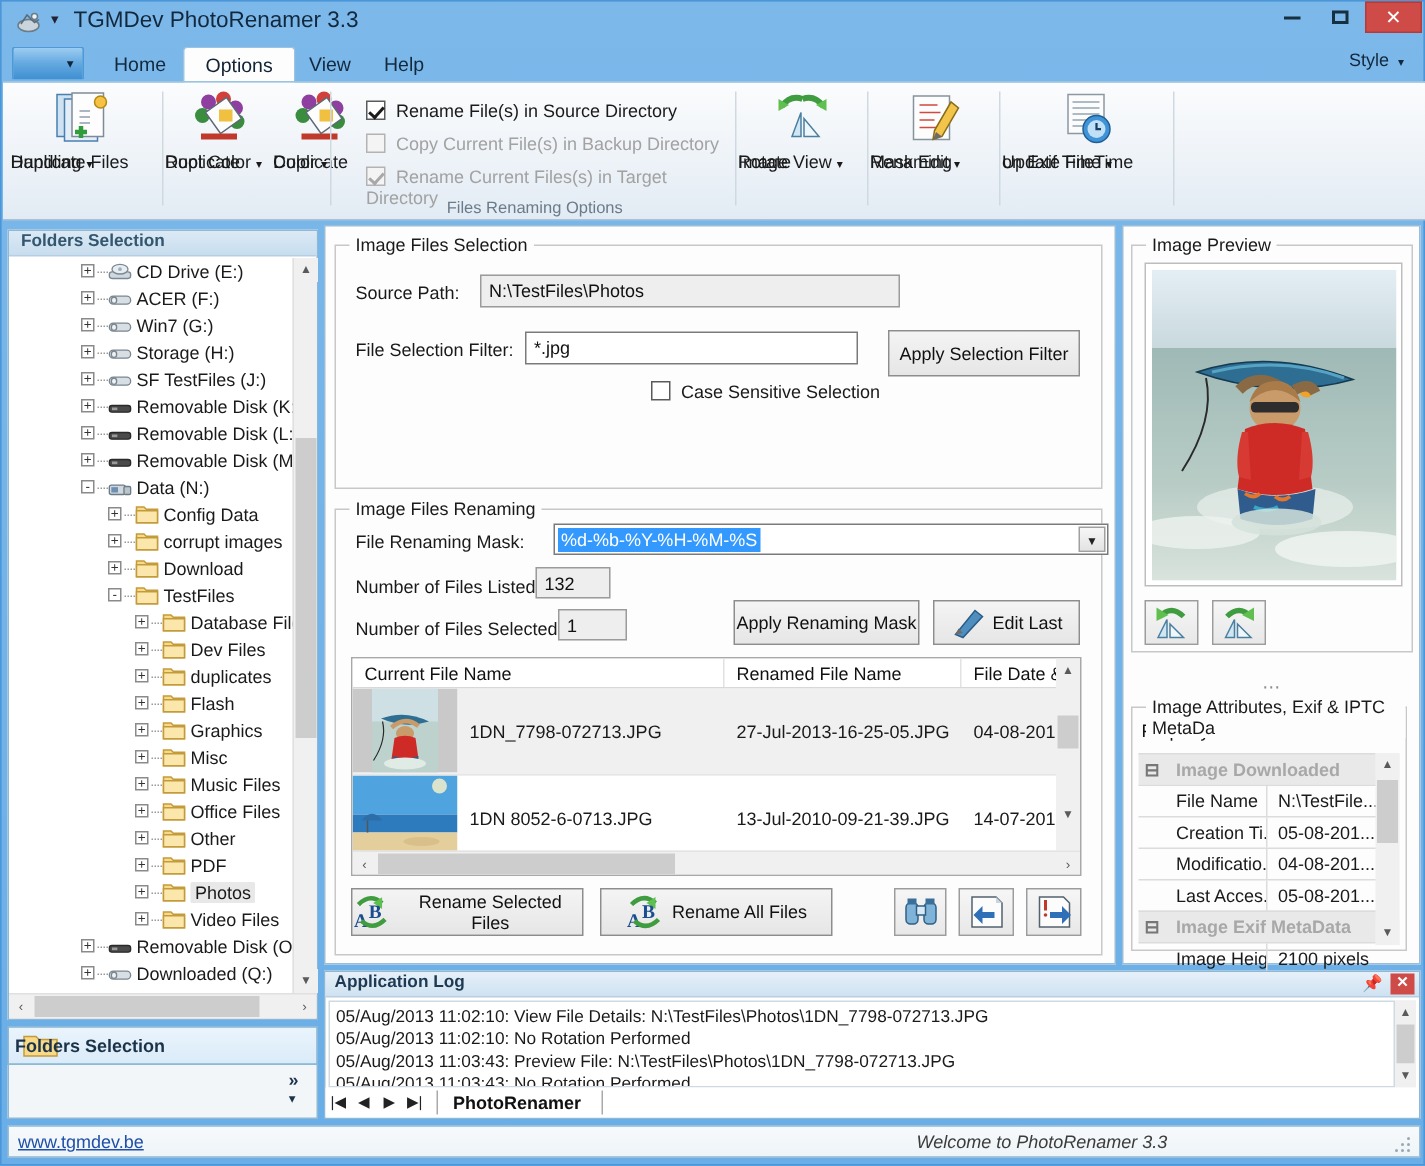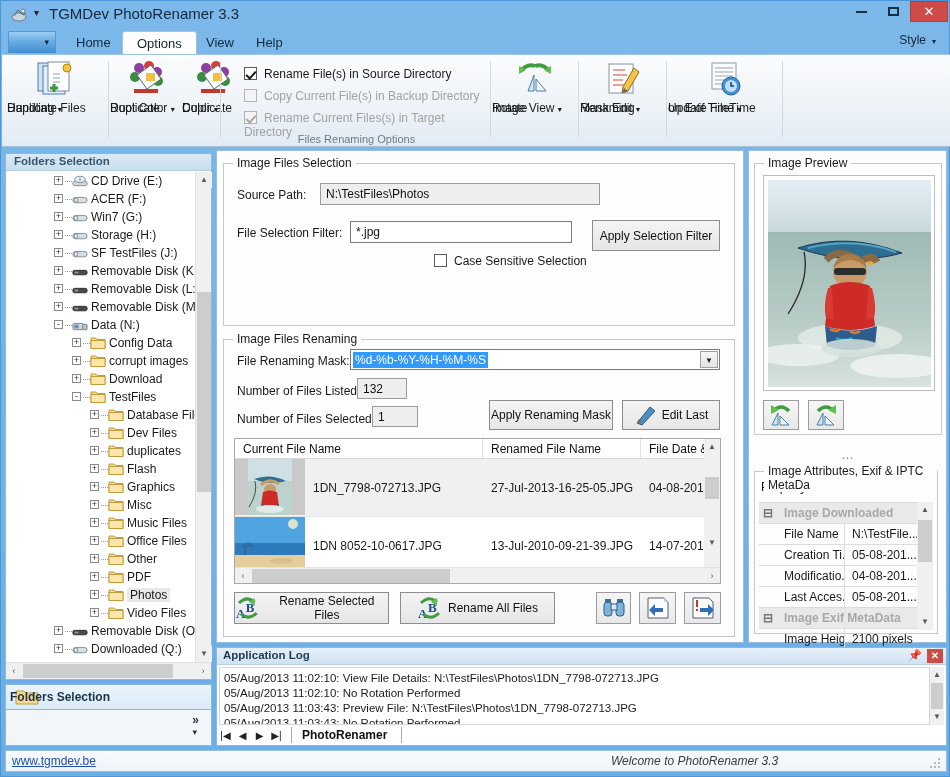--- a/index.html
+++ b/index.html
@@ -170,21 +170,21 @@
     font-size:12px; padding:2px 5px; line-height:16px; color:#111;
     font-family:"Liberation Sans", sans-serif;
   }
   .tinput.ro { background:#eeeeee; border-color:#9b9b9b; }
   .btn {
     position:absolute; background:linear-gradient(180deg,#f4f4f4 0%,#e6e6e6 100%);
     border:1px solid #8d8d8d; font-size:12px; text-align:center;
     color:#111; display:flex; align-items:center; justify-content:center;
   }
   .combo {
-    position:absolute; border:1px solid #7a7a7a; background:#fff; height:21px;
+    position:absolute; border:1px solid #7a7a7a; background:#fff; height:21px;margin-left:19px;
   }
   .combo .val {
     position:absolute; left:2px; top:2px; height:16px; line-height:16px;
     background:#3399ff; color:#fff; font-size:12px; padding:0 2px;
   }
   .combo .arrow {
     position:absolute; right:1px; top:1px; width:18px; height:17px;
     background:linear-gradient(180deg,#f6f6f6,#e3e3e3); border:1px solid #a0a0a0;
     text-align:center; font-size:8px; line-height:17px; color:#222;
   }
@@ -756,21 +756,21 @@
               <div class="ftrow">
                 <div class="thumb"><svg width="70" height="56" viewBox="0 0 70 56">
                     <rect width="70" height="26" fill="#4fa3df"></rect>
                     <rect y="26" width="70" height="12" fill="#2d7bbd"></rect>
                     <rect y="38" width="70" height="18" fill="#e4cf9c"></rect>
                     <path d="M6 30 q7 -9 14 0 Z" fill="#2e6ea8"></path>
                     <path d="M10 30 v8" stroke="#555" stroke-width="1"></path>
                     <ellipse cx="46" cy="44" rx="12" ry="3" fill="#d9c08a"></ellipse>
                     <circle cx="58" cy="7" r="5" fill="#fdf3c6" opacity="0.8"></circle>
                   </svg></div>
-                <div class="ftcell" style="width:178px">1DN  8052-10-0617.JPG</div>
+                <div class="ftcell" style="width:178px">1DN  8052-6-0713.JPG</div>
                 <div class="ftcell" style="width:158px">13-Jul-2010-09-21-39.JPG</div>
                 <div class="ftcell" style="width:65px">14-07-2010</div>
               </div>
             </div>
           <div class="ft-vscroll">
             <div class="sb-arrow" style="top:0;">▲</div>
             <div class="sb-thumb" style="top:38px; height:22px;"></div>
             <div class="sb-arrow" style="bottom:16px;">▼</div>
           </div>
           <div class="ft-hscroll">

